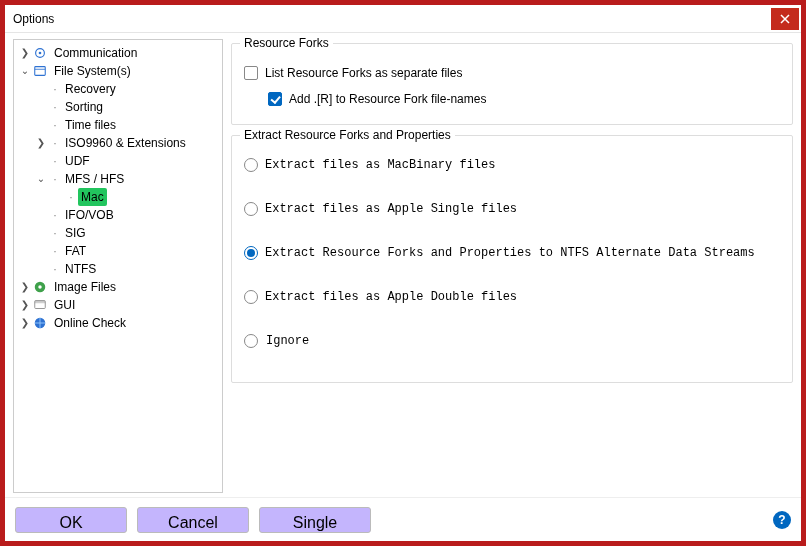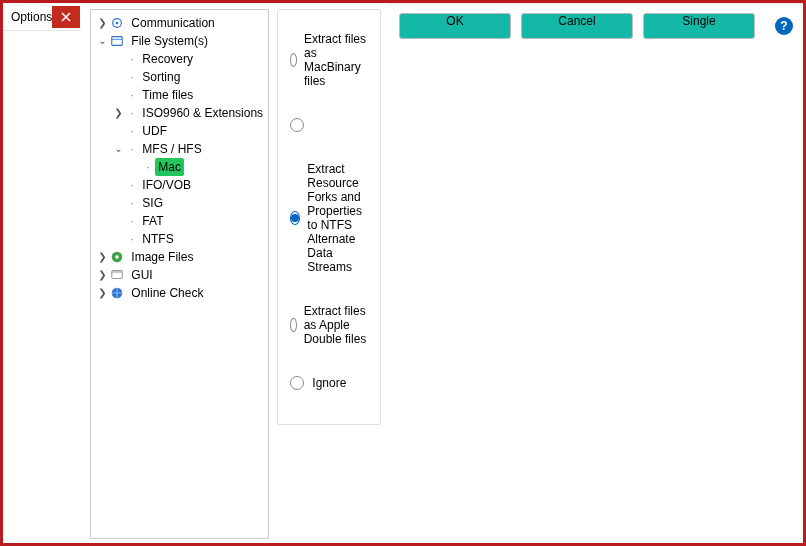--- a/index.html
+++ b/index.html
@@ -1,17 +1,17 @@
 <!DOCTYPE html>
 <html><head>
 <meta charset="utf-8">
 <style>
   * { box-sizing: border-box; }
   html, body { margin: 0; padding: 0; font-family: "Segoe UI", Tahoma, sans-serif; font-size: 12px; color: #000; background: #fff; }
-  .window { width: 806px; height: 546px; border: 3px solid #b91c1c; display: flex; flex-direction: row; background: #fff; position: relative; }
+  .window { width: 806px; height: 546px; border: 5px solid #b91c1c; display: flex; flex-direction: column; background: #fff; position: relative; }
   .titlebar { height: 28px; display: flex; align-items: center; padding: 0 0 0 8px; border-bottom: 1px solid #e5e5e5; }
   .titlebar .title { flex: 1; font-size: 12px; }
   .close-btn { width: 28px; height: 22px; background: #c42b1c; color: #fff; display: flex; align-items: center; justify-content: center; font-size: 12px; cursor: pointer; margin-right: 2px; }
   .body { flex: 1; display: flex; padding: 6px 8px 4px 8px; gap: 8px; overflow: hidden; }
   .tree-pane { width: 210px; border: 1px solid #ccc; background: #fff; padding: 4px 0; overflow: auto; }
   .tree ul { list-style: none; margin: 0; padding: 0; }
   .tree > ul { padding-left: 2px; }
   .tree li { white-space: nowrap; }
   .tree .node { display: flex; align-items: center; height: 18px; line-height: 18px; padding-left: 2px; cursor: default; }
   .tree .twisty { width: 14px; height: 14px; display: inline-flex; align-items: center; justify-content: center; font-size: 10px; color: #555; cursor: pointer; user-select: none; flex-shrink: 0; }
@@ -27,25 +27,25 @@
   .groupbox { border: 1px solid #ddd; border-radius: 2px; margin: 0 0 10px 0; padding: 10px 12px 12px 12px; position: relative; }
   .groupbox .legend { position: absolute; top: -8px; left: 8px; background: #fff; padding: 0 4px; font-size: 12px; color: #000; }
   .chk-row, .rad-row { display: flex; align-items: center; gap: 7px; padding: 6px 0; }
   .chk { width: 14px; height: 14px; border: 1px solid #888; border-radius: 2px; background: #fff; display: inline-flex; align-items: center; justify-content: center; }
   .chk.checked { background: #0067c0; border-color: #0067c0; }
   .chk.checked::after { content: ""; width: 4px; height: 7px; border: solid #fff; border-width: 0 2px 2px 0; transform: rotate(40deg) translateY(-1px); }
   .rad { width: 14px; height: 14px; border: 1px solid #888; border-radius: 50%; background: #fff; display: inline-flex; align-items: center; justify-content: center; }
   .rad.checked { border-color: #0067c0; }
   .rad.checked::after { content: ""; width: 8px; height: 8px; border-radius: 50%; background: #0067c0; }
   .indent { padding-left: 24px; }
-  .extract .rad-row { margin-bottom: 18px; }
+  .extract .rad-row { margin-bottom: 18px; font-family: Liberation Mono, monospace; }
   .extract .rad-row:last-child { margin-bottom: 16px; gap: 8px; }
 
   .footer { height: 44px; display: flex; align-items: center; padding: 0 10px; gap: 10px; border-top: 1px solid #eee; }
-  .btn { min-width: 112px; height: 26px; border: 1px solid #bbb; border-radius: 3px; background: #14b8a6; display: inline-flex; align-items: flex-start; justify-content: center; cursor: pointer; font-size: 12px; }
+  .btn { min-width: 112px; height: 26px; border: 1px solid #bbb; border-radius: 3px; background: #c4b5fd; display: inline-flex; align-items: flex-end; justify-content: center; cursor: pointer; font-size: 16px; }
   .footer .spacer { flex: 1; }
   .help { width: 18px; height: 18px; border-radius: 50%; background: #0067c0; color: #fff; display: inline-flex; align-items: center; justify-content: center; font-weight: bold; font-size: 12px; cursor: pointer; }
 
   
   .ic-blue { color: #2e72d2; }
   .ic-yellow { color: #f6c445; }
   .ic-green { color: #33a852; }
   .ic-gray  { color: #888; }
 </style>
 </head>
@@ -205,28 +205,41 @@
                 </svg>
               </span>
               <span class="label">Online Check</span>
             </div>
           </li>
       </ul>
     </div>
 
     <div class="content-pane">
 
+      <div class="groupbox" style="margin-top:4px;">
+        <span class="legend">Resource Forks</span>
+        <div class="chk-row" style="margin-top:6px;">
+          <span class="chk"></span>
+          <span>List Resource Forks as separate files</span>
+        </div>
+        <div class="chk-row indent">
+          <span class="chk checked"></span>
+          <span>Add .[R] to Resource Fork file-names</span>
+        </div>
+      </div>
 
       <div class="groupbox extract">
+        <span class="legend">Extract Resource Forks and Properties</span>
         <div class="rad-row" style="margin-top:6px;">
           <span class="rad"></span>
           <span>Extract files as MacBinary files</span>
         </div>
         <div class="rad-row">
           <span class="rad"></span>
+          <span>Extract files as Apple Single files</span>
         </div>
         <div class="rad-row">
           <span class="rad checked"></span>
           <span>Extract Resource Forks and Properties to NTFS Alternate Data Streams</span>
         </div>
         <div class="rad-row">
           <span class="rad"></span>
           <span>Extract files as Apple Double files</span>
         </div>
         <div class="rad-row">

